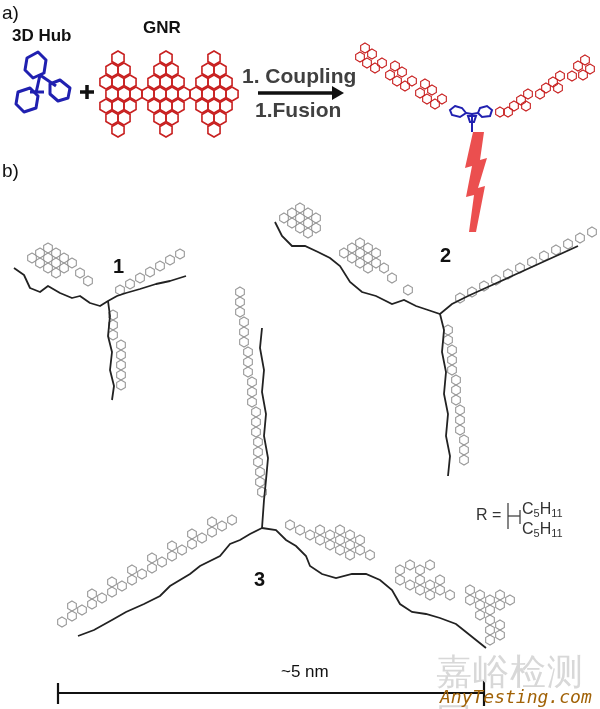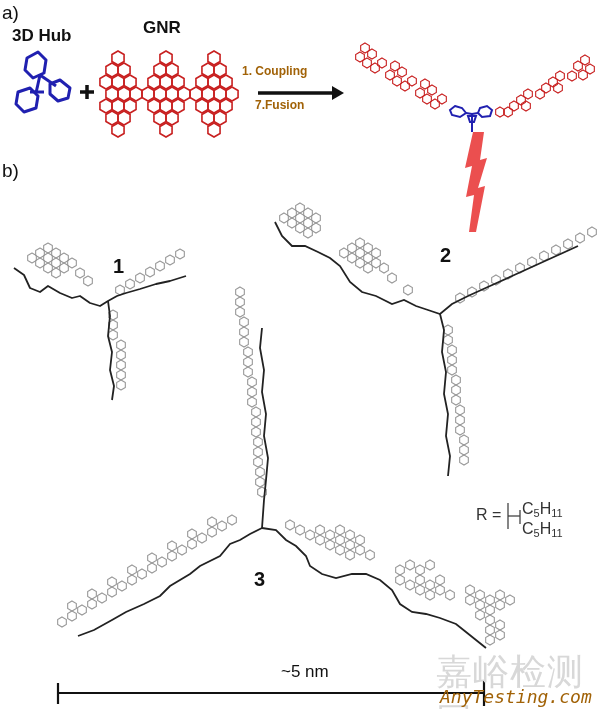--- a/index.html
+++ b/index.html
@@ -1,20 +1,20 @@
 <!DOCTYPE html>
 <html><head>
 <meta charset="utf-8">
 <style>
   html,body{margin:0;padding:0;background:#fff;}
   body{width:600px;height:709px;position:relative;overflow:hidden;font-family:"Liberation Sans",sans-serif;}
   .abs{position:absolute;}
   .panel-label{font-size:19px;color:#111;}
   .hdr{font-size:17px;font-weight:bold;color:#111;}
-  .step{font-size:12px;font-weight:bold;color:#a16207;}
+  .step{font-size:21px;font-weight:bold;color:#404040;}
   .cmpd{font-size:20px;font-weight:bold;color:#111;}
   .rdef{font-size:16px;color:#333;}
   .sub{font-size:11px;vertical-align:-3px;}
   .scale-label{font-size:17px;color:#111;margin-left:44px;}
   .wm1{font-size:36px;color:#d8d8d8;letter-spacing:1px;font-family:"DejaVu Sans",sans-serif;}
   .wm2{font-size:18px;color:#a16207;font-style:italic;font-family:"DejaVu Sans Mono",monospace;}
   svg{position:absolute;left:0;top:0;}
 </style>
 </head>
 <body>
@@ -368,21 +368,21 @@
     <line x1="508" y1="516" x2="520" y2="516"></line>
     <line x1="520" y1="516" x2="520" y2="510"></line>
     <line x1="520" y1="516" x2="520" y2="524"></line>
   </g>
 </svg>
 
 <div class="abs panel-label" style="left:2px;top:2px;">a)</div>
 <div class="abs hdr" style="left:12px;top:26px;">3D Hub</div>
 <div class="abs hdr" style="left:143px;top:18px;">GNR</div>
 <div class="abs step" style="left:242px;top:64px;">1. Coupling</div>
-<div class="abs step" style="left:255px;top:98px;">7.Fusion</div>
+<div class="abs step" style="left:255px;top:98px;">1.Fusion</div>
 
 <div class="abs panel-label" style="left:2px;top:160px;">b)</div>
 
 <div class="abs cmpd" style="left:113px;top:255px;">1</div>
 <div class="abs cmpd" style="left:440px;top:244px;">2</div>
 <div class="abs cmpd" style="left:254px;top:568px;">3</div>
 
 <div class="abs rdef" style="left:476px;top:506px;">R =</div>
 <div class="abs rdef" style="left:522px;top:500px;">
   <span>C</span><span class="sub">5</span><span>H</span><span class="sub">11</span>

